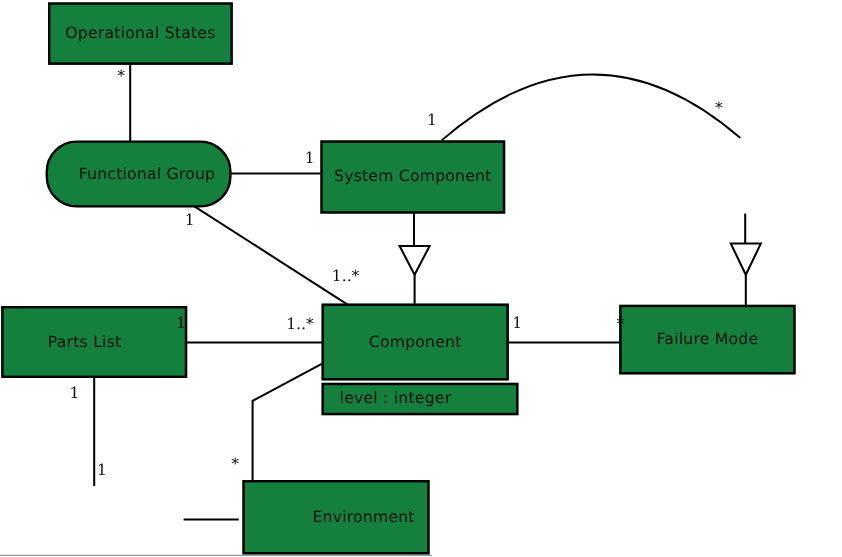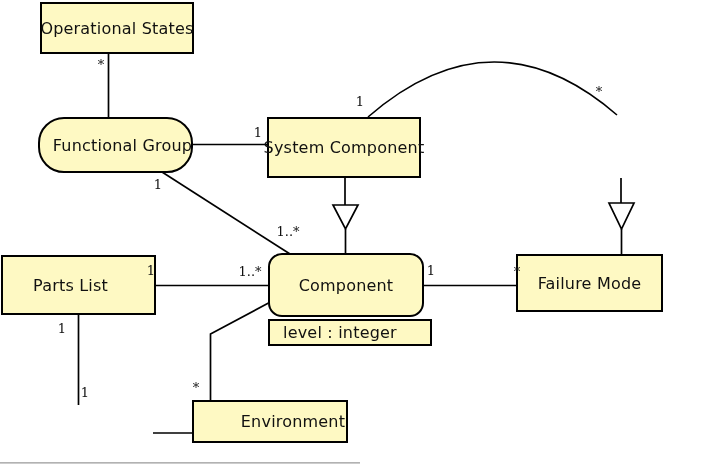--- a/index.html
+++ b/index.html
@@ -7,44 +7,44 @@
     position:relative;
     width:702px;height:464px;
     background:#ffffff;
     font-family:"DejaVu Sans",sans-serif;
     overflow:hidden;
   }
   #edges{position:absolute;left:0;top:0;width:702px;height:464px;}
   .node{
     position:absolute;
     box-sizing:border-box;
-    background:#fef9c3;
+    background:#15803d;
     border:2px solid #000000;
     display:flex;align-items:center;justify-content:center;
-    font-size:16px;color:#111111;
+    font-size:13px;color:#111111;
     letter-spacing:0.2px;
     white-space:nowrap;
   }
   .node span{display:block;}
   .mult{
     position:absolute;
     transform:translate(-50%,-50%);
     font-family:"DejaVu Serif",serif;
     font-size:13px;color:#111111;
     line-height:1;
     white-space:nowrap;
   }
   
   .nudge-fg{padding-left:14px;}
   .nudge-pl{padding-right:16px;}
   .nudge-sys{padding-right:26px;}
   .nudge-dfm{padding-left:8px;}
   
   .comp-name{
-    position:absolute;left:268px;top:253px;width:156px;height:64px;border-radius:14px;
+    position:absolute;left:268px;top:253px;width:156px;height:64px;
   }
   .comp-attr{
     position:absolute;left:268px;top:319px;width:164px;height:27px;
     justify-content:flex-start;padding-left:13px;
   }
 </style>
 </head>
 <body>
 
 <div id="stage">
@@ -102,21 +102,21 @@
   </div>
   <div class="node comp-attr">
     <span>level : integer</span>
   </div>
 
   <div class="node" style="left:516px;top:254px;width:147px;height:58px;">
     <span>Failure Mode</span>
   </div>
 
 
-  <div class="node" style="left:192px;top:400px;width:156px;height:43px;padding-left:46px;">
+  <div class="node" style="left:202px;top:400px;width:156px;height:62px;padding-left:46px;">
     <span>Environment</span>
   </div>
 
   <span class="mult" style="left:101px;top:64px;">*</span>
   <span class="mult" style="left:258px;top:132px;">1</span>
   <span class="mult" style="left:158px;top:184px;">1</span>
   <span class="mult" style="left:288px;top:231px;">1..*</span>
   <span class="mult" style="left:360px;top:101px;">1</span>
   <span class="mult" style="left:599px;top:91px;">*</span>
   <span class="mult" style="left:151px;top:270px;">1</span>

